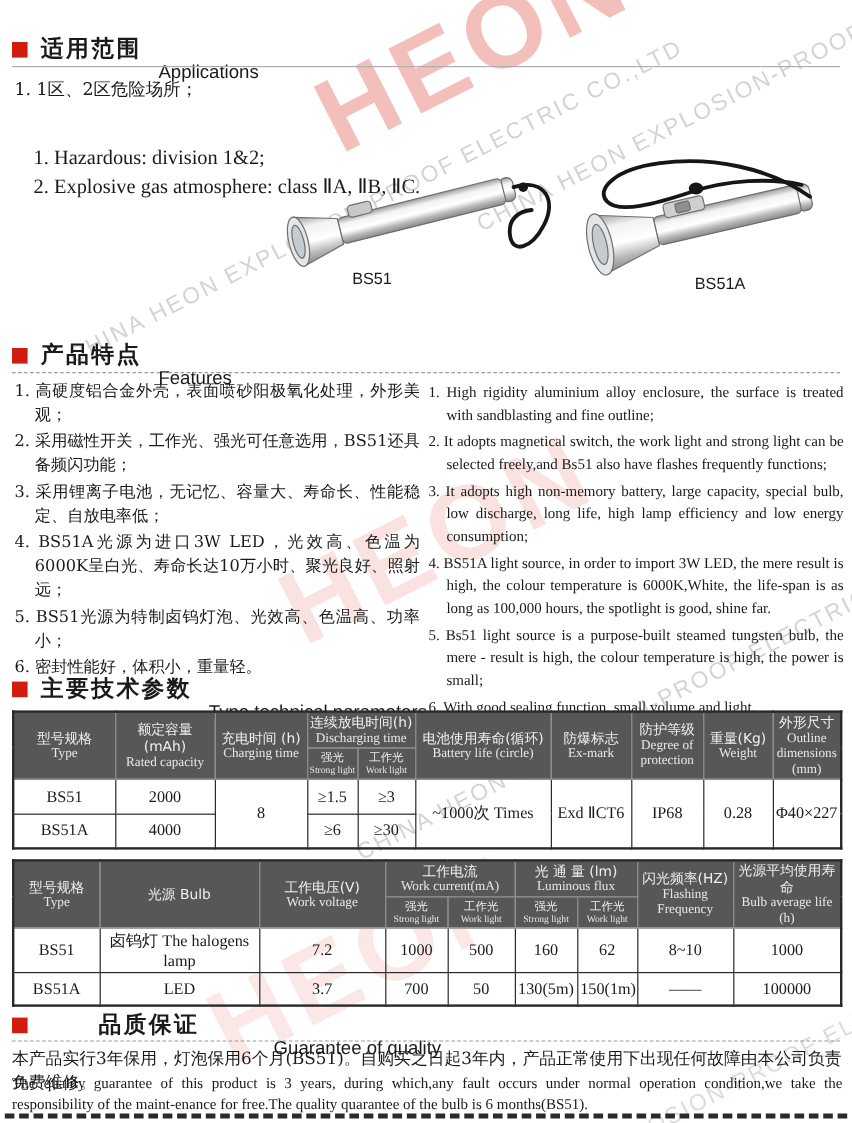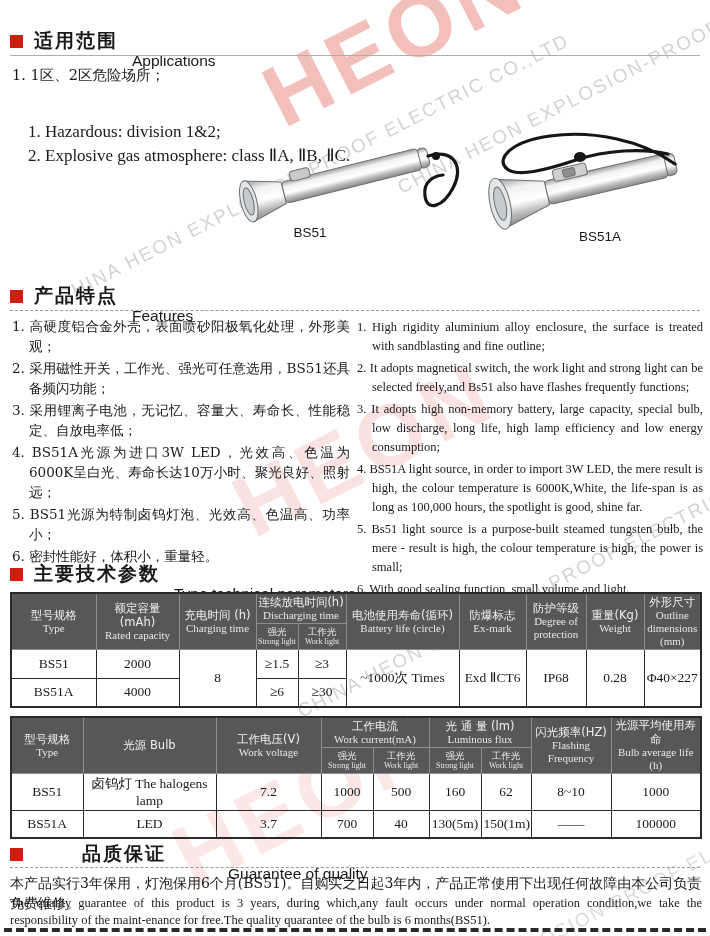--- a/index.html
+++ b/index.html
@@ -331,21 +331,21 @@
         <td>160</td>
         <td>62</td>
         <td>8~10</td>
         <td>1000</td>
       </tr>
       <tr>
         <td>BS51A</td>
         <td>LED</td>
         <td>3.7</td>
         <td>700</td>
-        <td>40</td>
+        <td>50</td>
         <td>130(5m)</td>
         <td>150(1m)</td>
         <td>——</td>
         <td>100000</td>
       </tr>
     </tbody>
   </table>
 
   <div class="sechead" style="top:841px;gap:48px;">
     <span class="bullet"></span>

